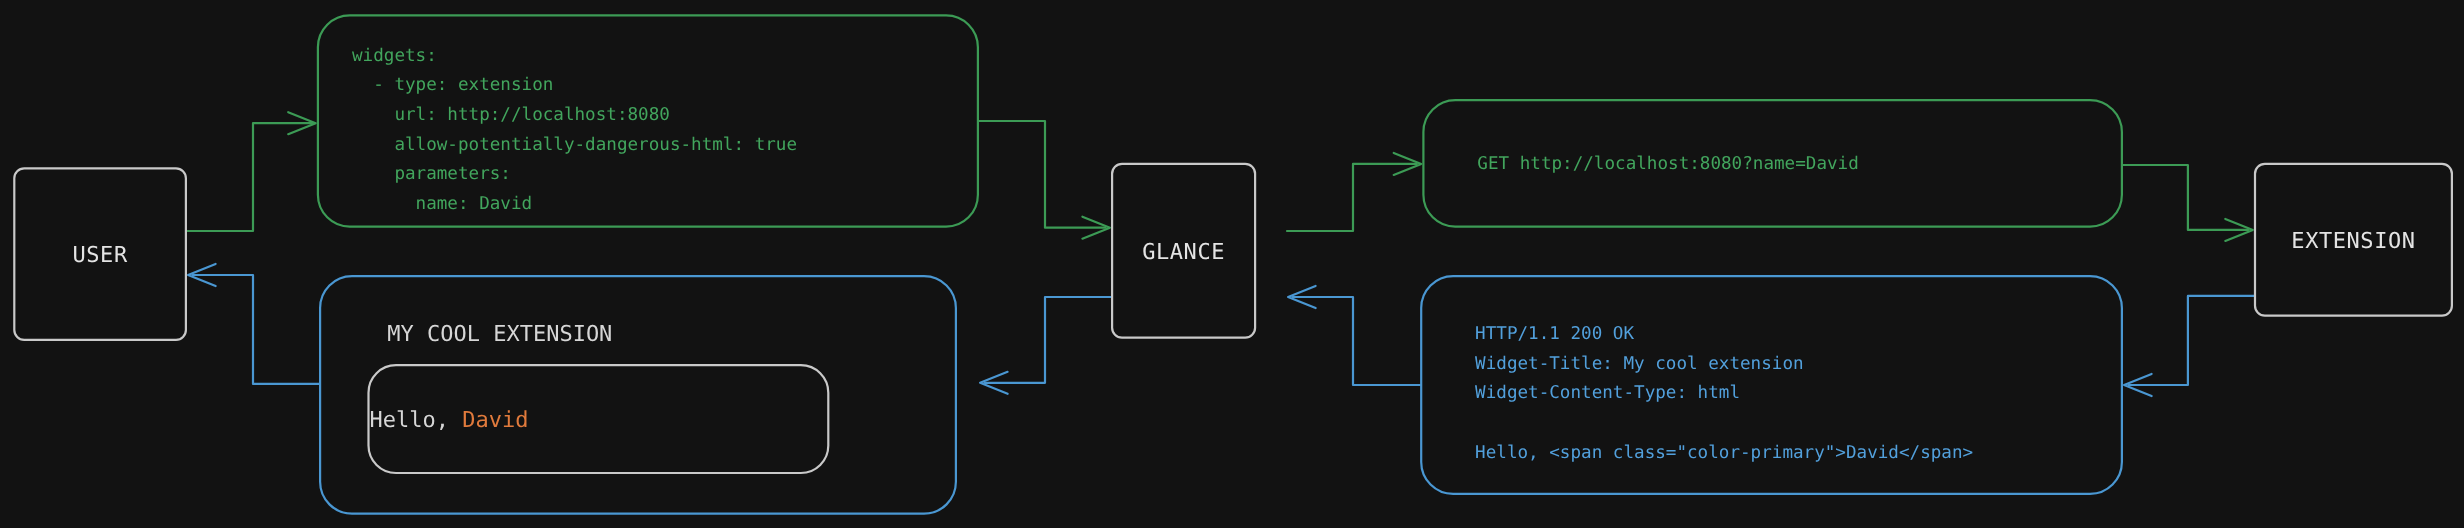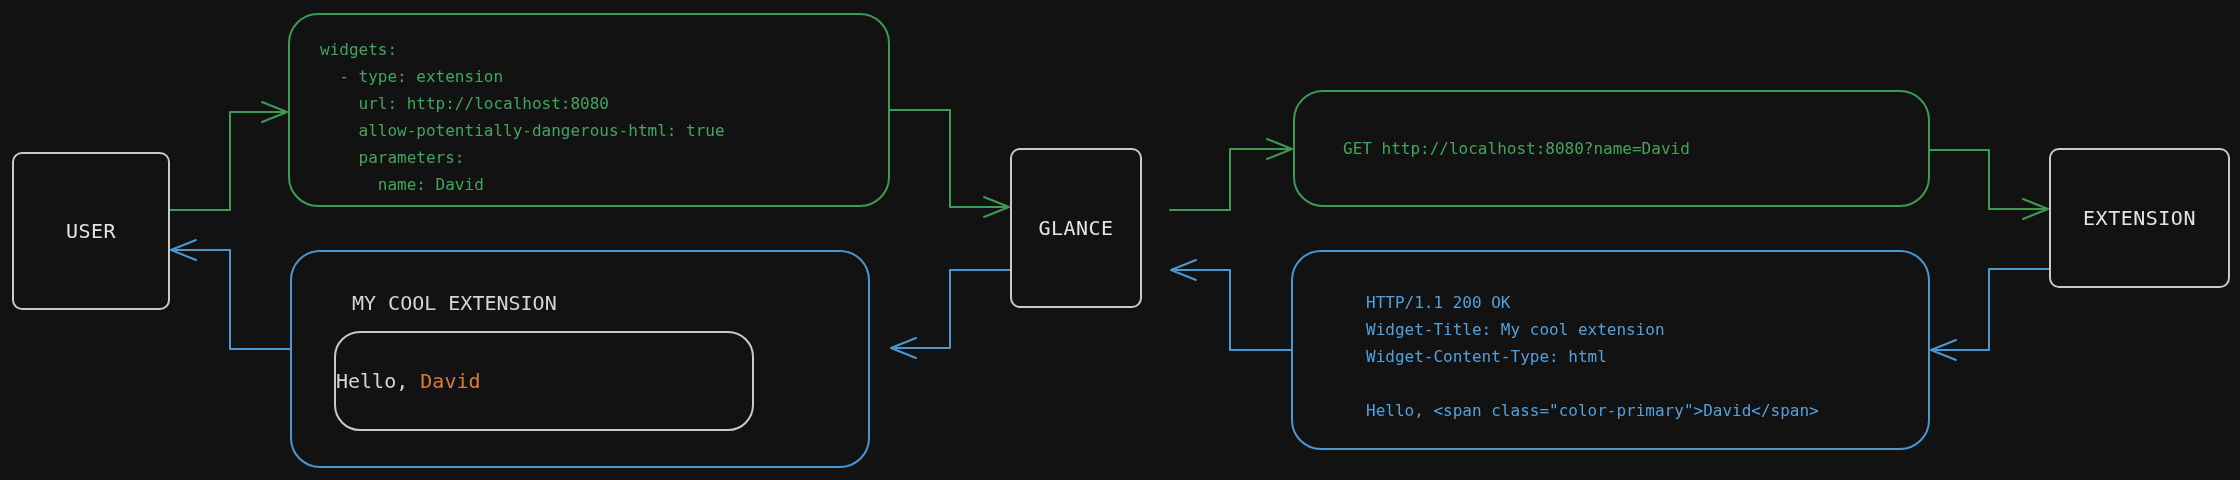--- a/index.html
+++ b/index.html
@@ -28,21 +28,21 @@
     position:absolute;box-sizing:border-box;
     border:2px solid var(--node_border);border-radius:10px;
     display:flex;align-items:center;justify-content:center;
     color:var(--node_text);font-size:20px;letter-spacing:0.5px;
   }
   .codebox{
     position:absolute;box-sizing:border-box;border-radius:30px;
     display:flex;align-items:center;border:2px solid;
   }
   .codebox.green{border-color:var(--flow_green);color:var(--code_green);}
-  .codebox.blue{border-color:var(--flow_blue);color:var(--code_blue);padding-left:25px;}
+  .codebox.blue{border-color:var(--flow_blue);color:var(--code_blue);}
   .codebox pre{
     margin:0;font-family:inherit;font-size:16px;line-height:27px;
     white-space:pre;
   }
   .pad-config{padding:14px 0 0 30px;}
   .pad-request{padding:0 0 0 48px;}
   .pad-response{padding:12px 0 0 48px;}
   .widget{
     position:absolute;box-sizing:border-box;border-radius:30px;
     border:2px solid var(--flow_blue);

